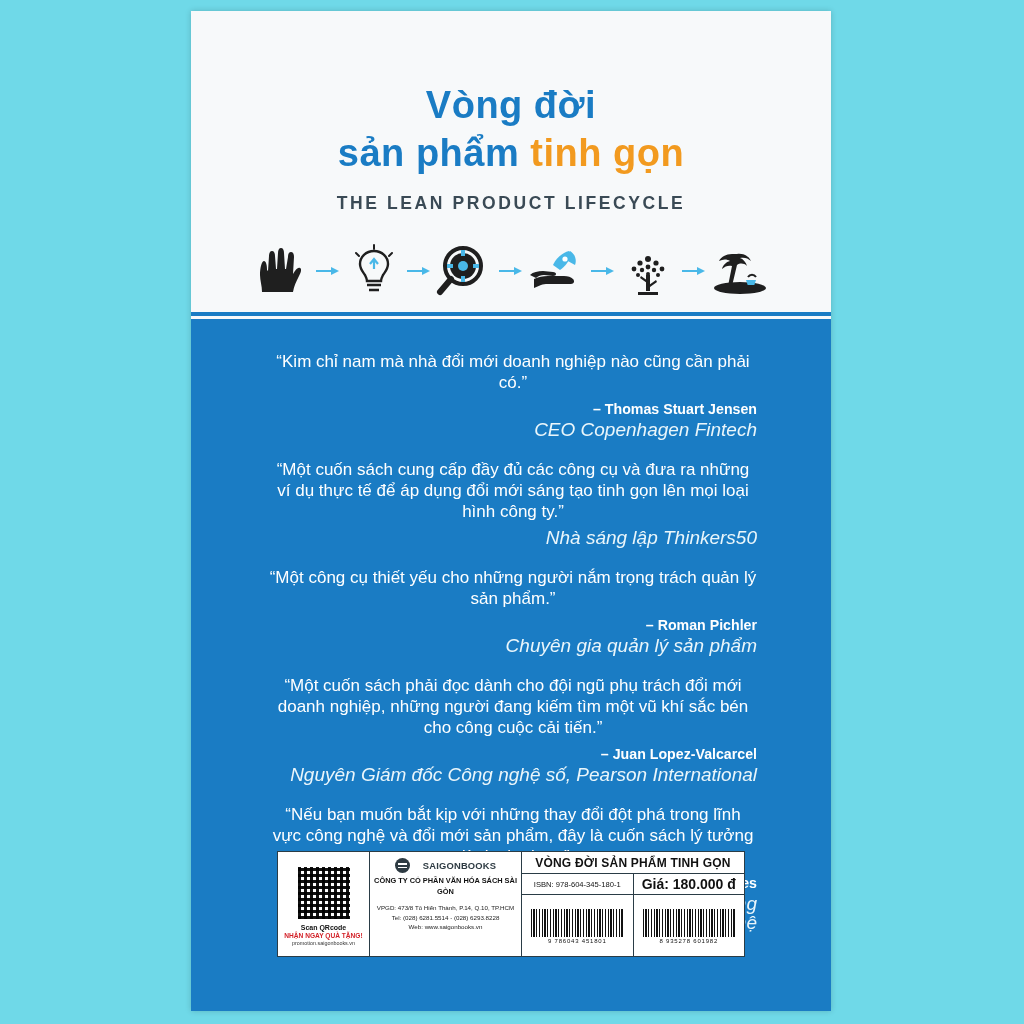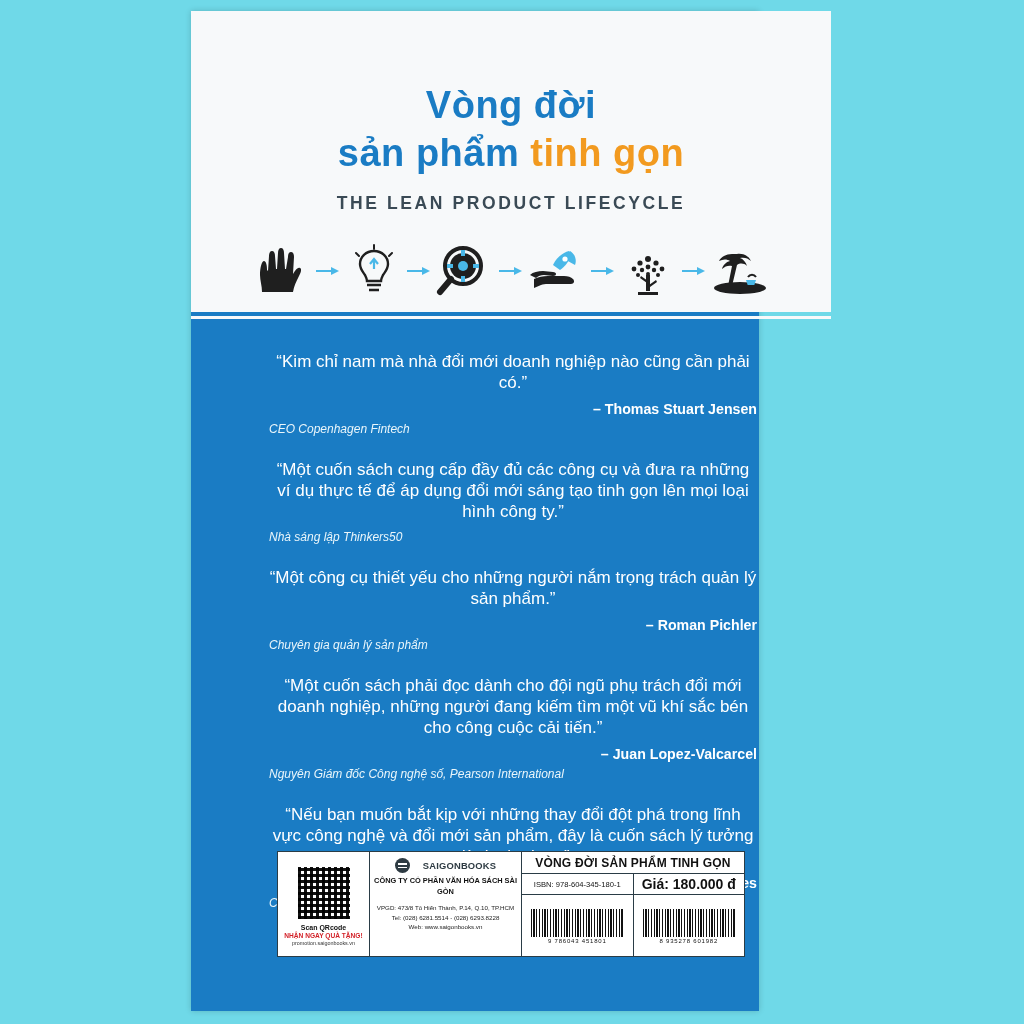--- a/index.html
+++ b/index.html
@@ -11,21 +11,21 @@
     height: 1024px;
     background: #6fd9e8;
     font-family: "Liberation Sans", sans-serif;
     overflow: hidden;
   }
 
   .page {
     position: absolute;
     left: 191px;
     top: 11px;
-    width: 568px;
+    width: 640px;
     height: 1000px;
     background: #1a7cc4;
     box-shadow: 0 0 6px rgba(0,0,0,0.18);
   }
 
   
   .header-panel {
     position: absolute;
     left: 0;
     top: 0;
@@ -120,23 +120,23 @@
   }
   .quote-author {
     font-size: 14.2px;
     font-weight: bold;
     text-align: right;
     color: #ffffff;
     margin: 0;
     line-height: 20px;
   }
   .quote-role {
-    font-size: 12px;
+    font-size: 19px;
     font-style: italic;
-    text-align: left;
+    text-align: right;
     color: #eaf6fb;
     margin: 1px 0 0 0;
     line-height: 19px;
   }
 
   
   .footer-box {
     position: absolute;
     left: 86px;
     top: 840px;

